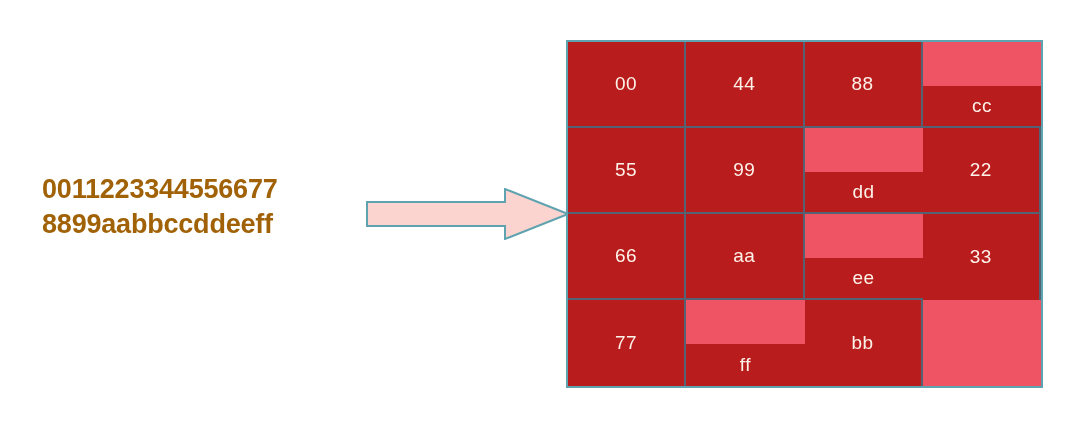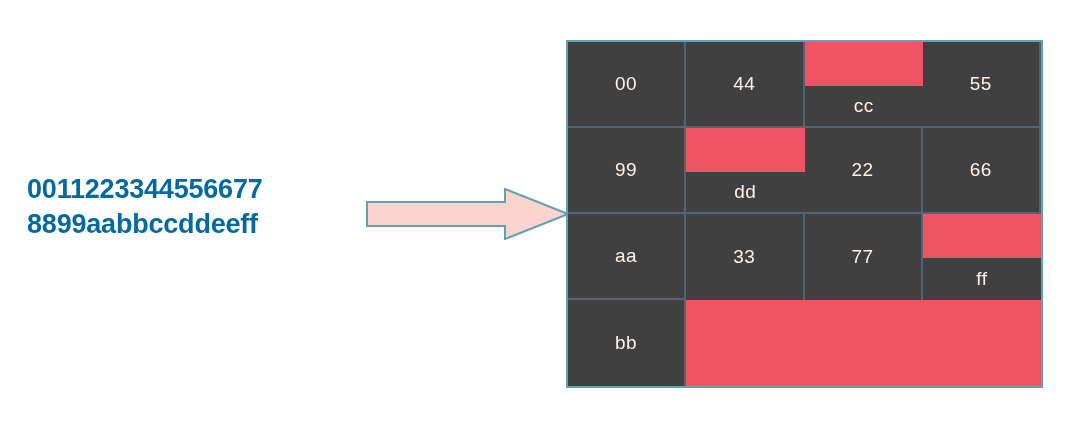--- a/index.html
+++ b/index.html
@@ -18,24 +18,24 @@
   #canvas {
     position: absolute;
     inset: 0;
     width: 1080px;
     height: 433px;
   }
 
   
   #source-bytes {
     position: absolute;
-    left: 27px;
+    left: 42px;
     top: 172px;
     width: 340px;
-    color: #0369a1;
+    color: #a16207;
     font-family: "Liberation Sans", sans-serif;
     font-size: 27px;
     font-weight: bold;
     line-height: 35px;
     letter-spacing: -0.2px;
     white-space: nowrap;
     user-select: none;
   }
   #source-bytes .byte-line { display: block; }
 
@@ -63,21 +63,21 @@
     grid-template-rows: repeat(4, 1fr);
   }
   #state-grid .state-cell {
     position: relative;
     box-sizing: border-box;
     border-right: 2px solid #546374;
     border-bottom: 2px solid #546374;
     display: flex;
     align-items: center;
     justify-content: center;
-    background: #404040;
+    background: #b91c1c;
   }
   #state-grid .state-cell.col-last  { border-right: none; margin-top: 44px; }
   #state-grid .state-cell.row-last  { border-bottom: none; align-items: center; }
 
   #state-grid .cell-label {
     color: #fdf2e9;
     font-family: "Liberation Sans", sans-serif;
     font-size: 19px;
     font-weight: normal;
     letter-spacing: 0.5px;
@@ -99,20 +99,23 @@
   </svg>
 
   <div id="state-grid">
 
     <div class="state-cell">
       <span class="cell-label">00</span>
     </div>
     <div class="state-cell">
       <span class="cell-label">44</span>
     </div>
+    <div class="state-cell">
+      <span class="cell-label">88</span>
+    </div>
     <div class="state-cell col-last">
       <span class="cell-label">cc</span>
     </div>
 
     <div class="state-cell">
       <span class="cell-label">55</span>
     </div>
     <div class="state-cell">
       <span class="cell-label">99</span>
     </div>
@@ -122,20 +125,23 @@
 
     <div class="state-cell">
       <span class="cell-label">22</span>
     </div>
     <div class="state-cell">
       <span class="cell-label">66</span>
     </div>
     <div class="state-cell">
       <span class="cell-label">aa</span>
     </div>
+    <div class="state-cell col-last">
+      <span class="cell-label">ee</span>
+    </div>
 
     <div class="state-cell row-last">
       <span class="cell-label">33</span>
     </div>
     <div class="state-cell row-last">
       <span class="cell-label">77</span>
     </div>
     <div class="state-cell row-last col-last">
       <span class="cell-label">ff</span>
     </div>

